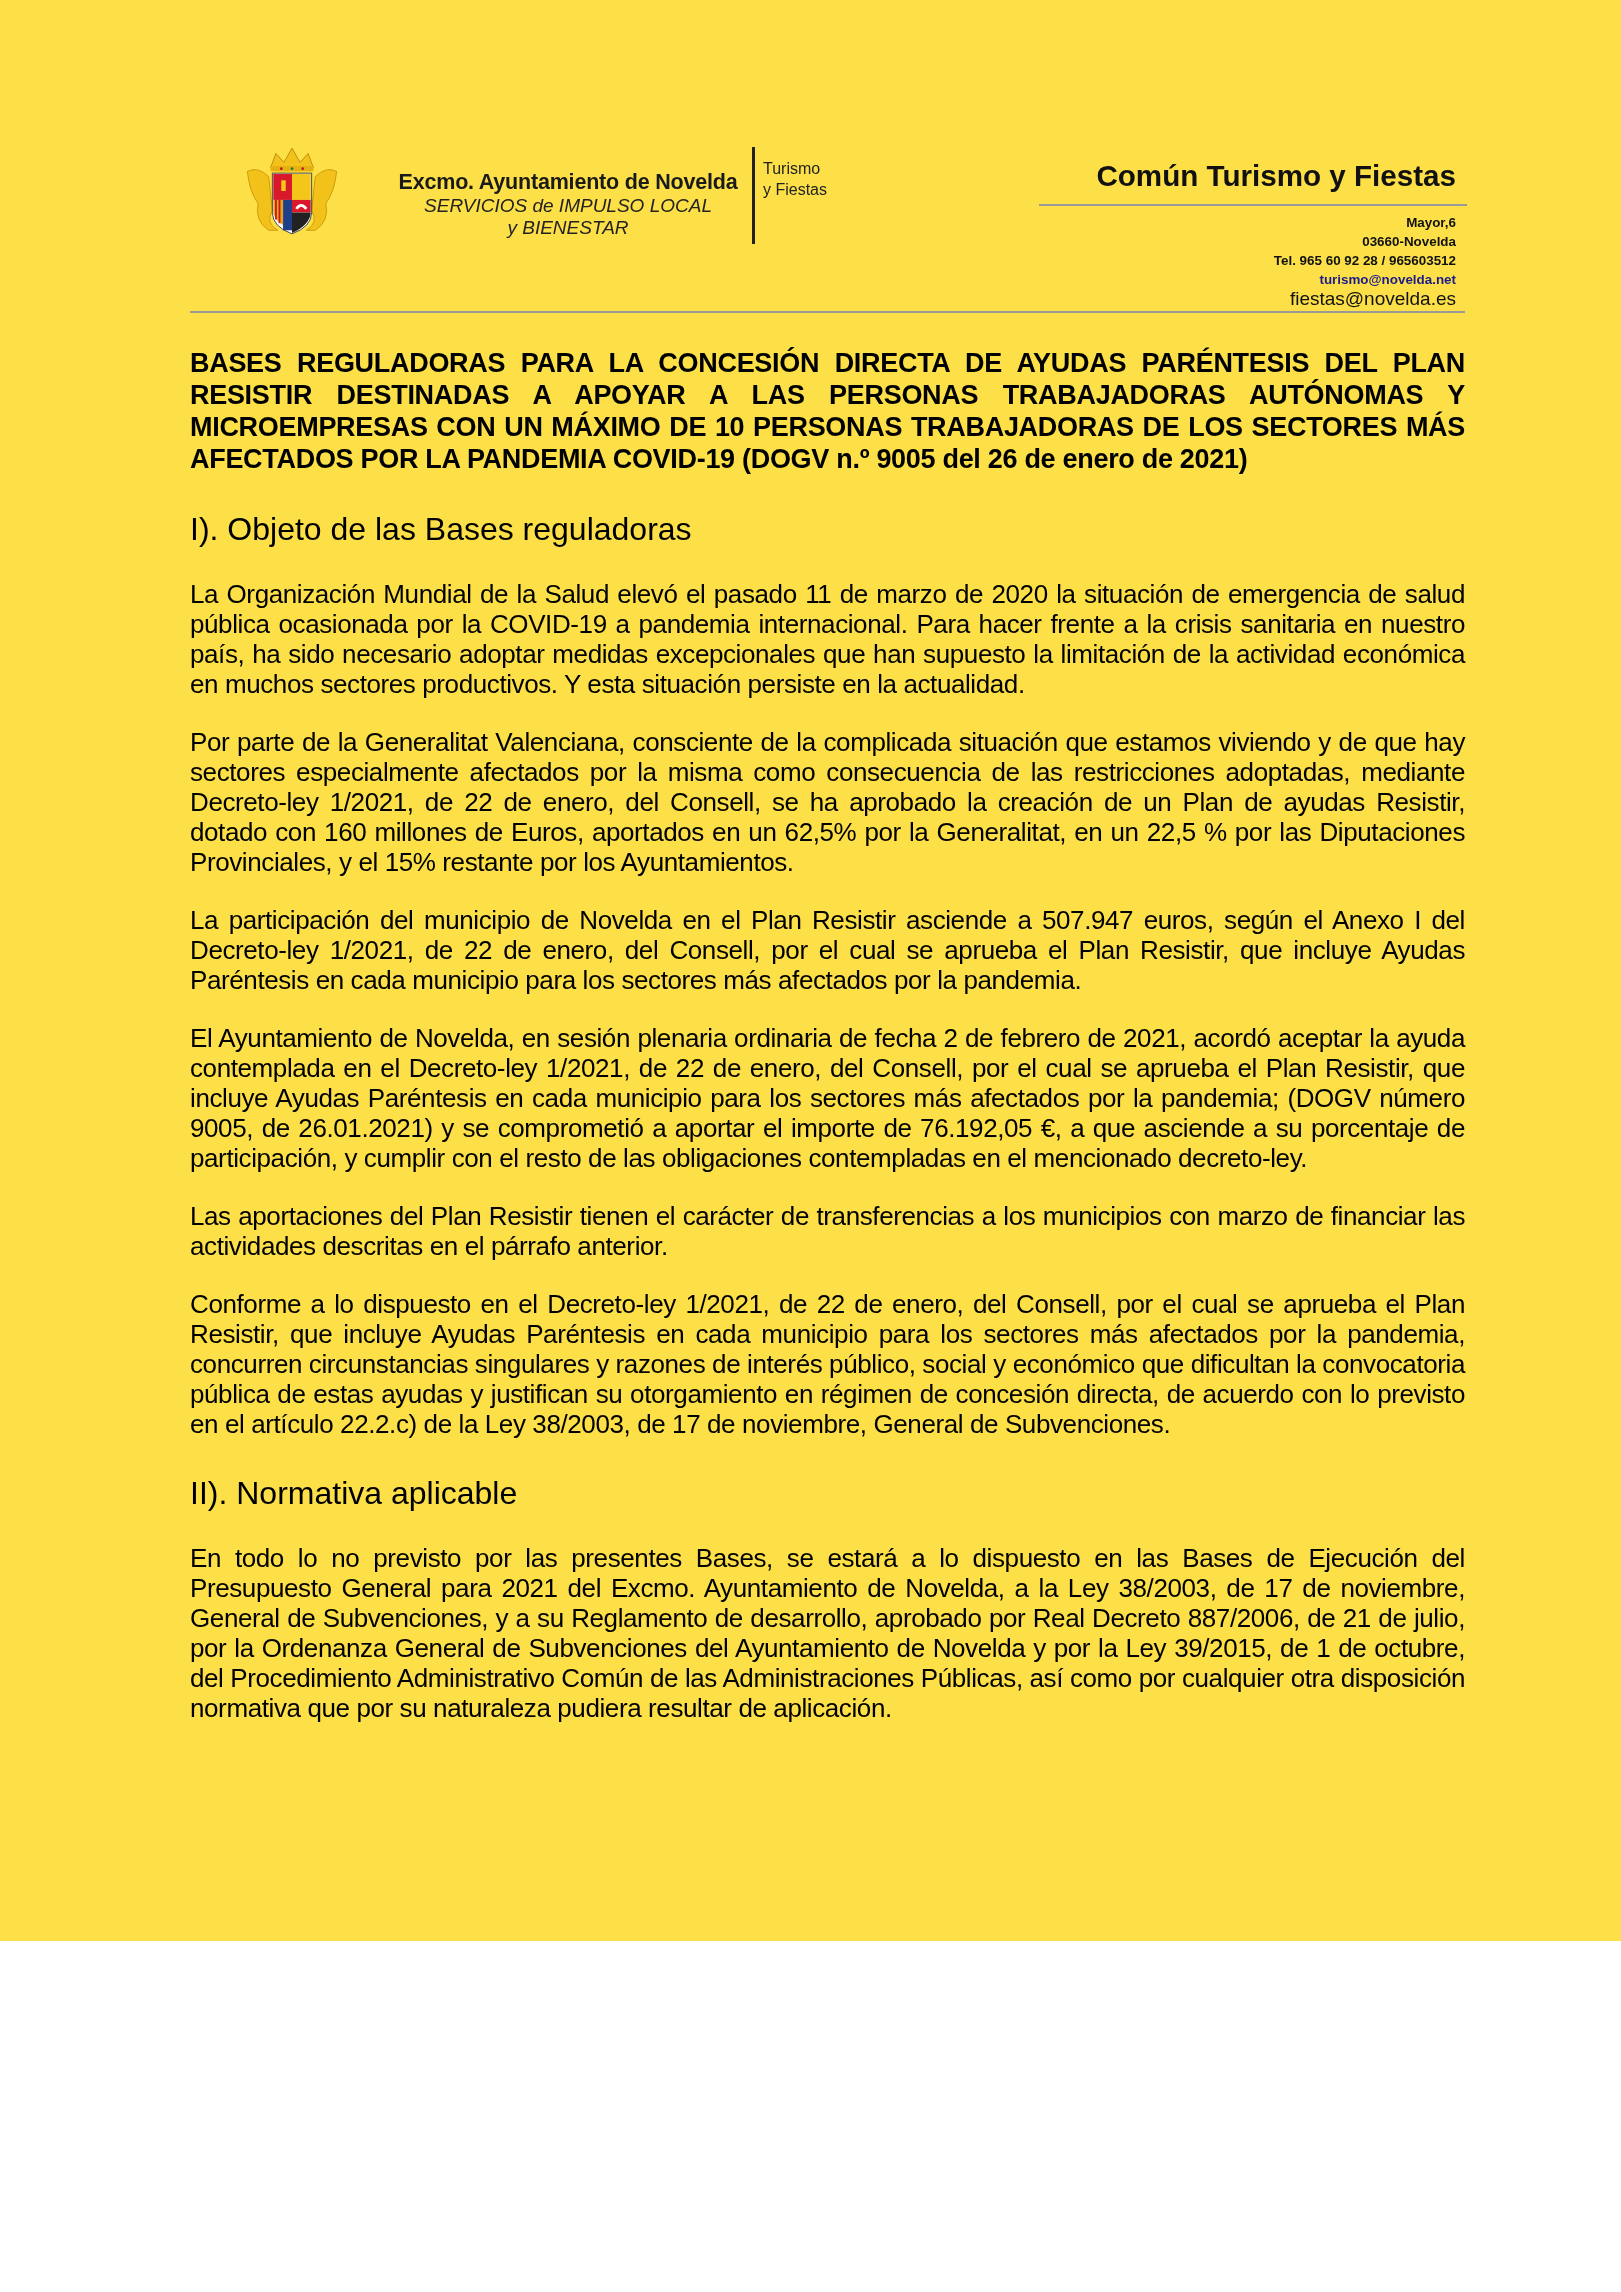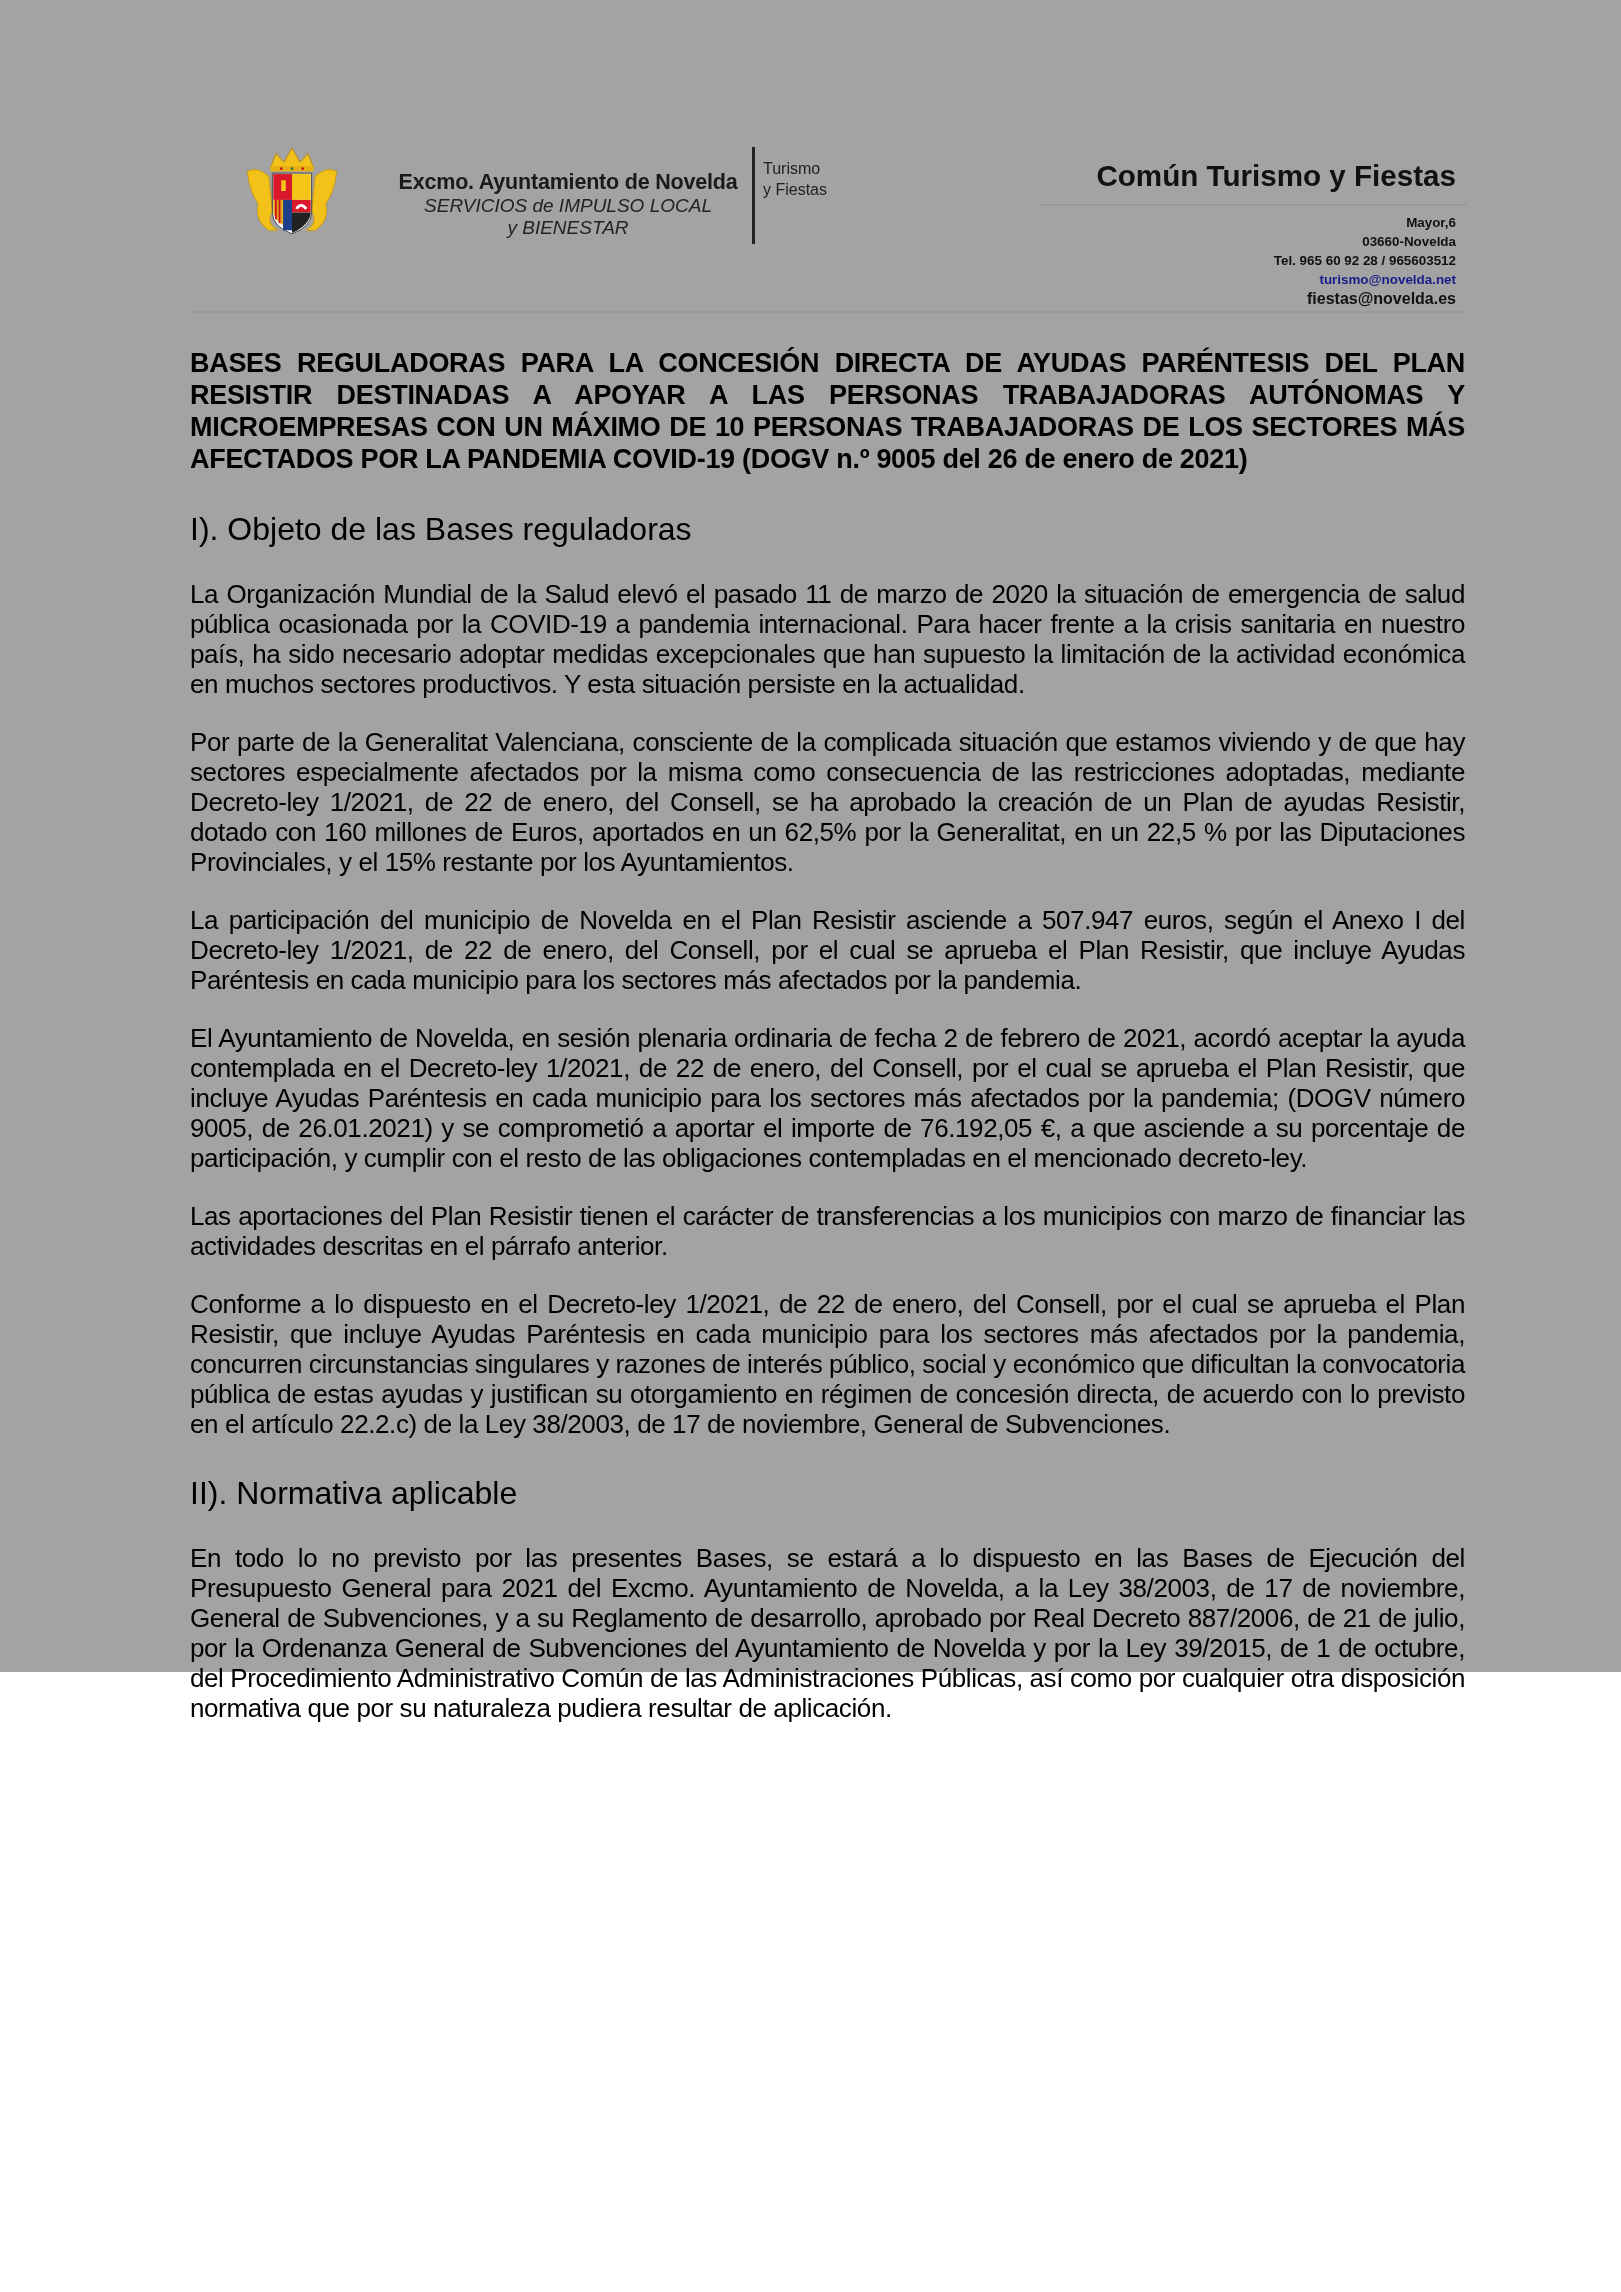--- a/index.html
+++ b/index.html
@@ -1,31 +1,31 @@
 <!DOCTYPE html>
 <html style="font-size:14.3px"><head>
   <meta charset="utf-8">
   <style>
     html, body { margin: 0; padding: 0; background: #ffffff; }
     body { width: 1622px; height: 2293px; position: relative; overflow: hidden; font-family: "Liberation Sans", sans-serif; color: #000; }
-    .page { position: absolute; left: 0; top: 0; width: 1622px; height: 1672px; background: #a3a3a3; }
+    .page { position: absolute; left: 0; top: 0; width: 1622px; height: 1941px; background: #fde047; }
 
     
     .header { position: absolute; left: 190px; top: 134px; width: 1275px; height: 179px; }
     .crest { position: absolute; left: 52px; top: 7.2px; width: 100px; height: 100px; }
     .org-block { position: absolute; left: 190px; top: 36px; width: 376px; text-align: center; }
     .org-name { font-size: 21.5px; font-weight: bold; color: #1a1a1a; white-space: nowrap; letter-spacing: -0.2px; }
     .org-sub { font-size: 19px; font-style: italic; color: #222; line-height: 21.5px; }
     .vbar { position: absolute; left: 562px; top: 12.5px; width: 2.7px; height: 97px; background: #222; }
     .dept-short { position: absolute; left: 573px; top: 25px; font-size: 16px; line-height: 20.6px; color: #222; }
     .area-title { position: absolute; right: 9px; top: 25px; font-size: 29.6px; font-weight: bold; color: #111; white-space: nowrap; }
     .rule-short { position: absolute; left: 849px; top: 70px; width: 428px; height: 1.8px; background: #999; }
     .contact { position: absolute; right: 9px; top: 79px; text-align: right; font-size: 13.4px; font-weight: bold; line-height: 19px; color: #111; }
     .contact .email-link { color: #1b1b8a; }
-    .contact .email-plain { font-weight: bold; font-size: 16px; }
+    .contact .email-plain { font-weight: normal; font-size: 19px; }
     .rule-full { position: absolute; left: 0; top: 177px; width: 1275px; height: 1.8px; background: #999; }
 
     
     .content { position: absolute; left: 190px; top: 347px; width: 1275px; }
     .doc-title { font-size: 27px; font-weight: bold; line-height: 32px; text-align: justify; text-align-last: left; margin: 0; letter-spacing: -0.3px; }
     .section-heading { font-size: 32px; font-weight: normal; margin: 38px 0 0 0; line-height: 32px; }
     .para { font-size: 26px; line-height: 30px; text-align: justify; margin: 28px 0 0 0; letter-spacing: -0.4px; }
     .section-heading + .para { margin-top: 34px; }
   </style>
 </head>

